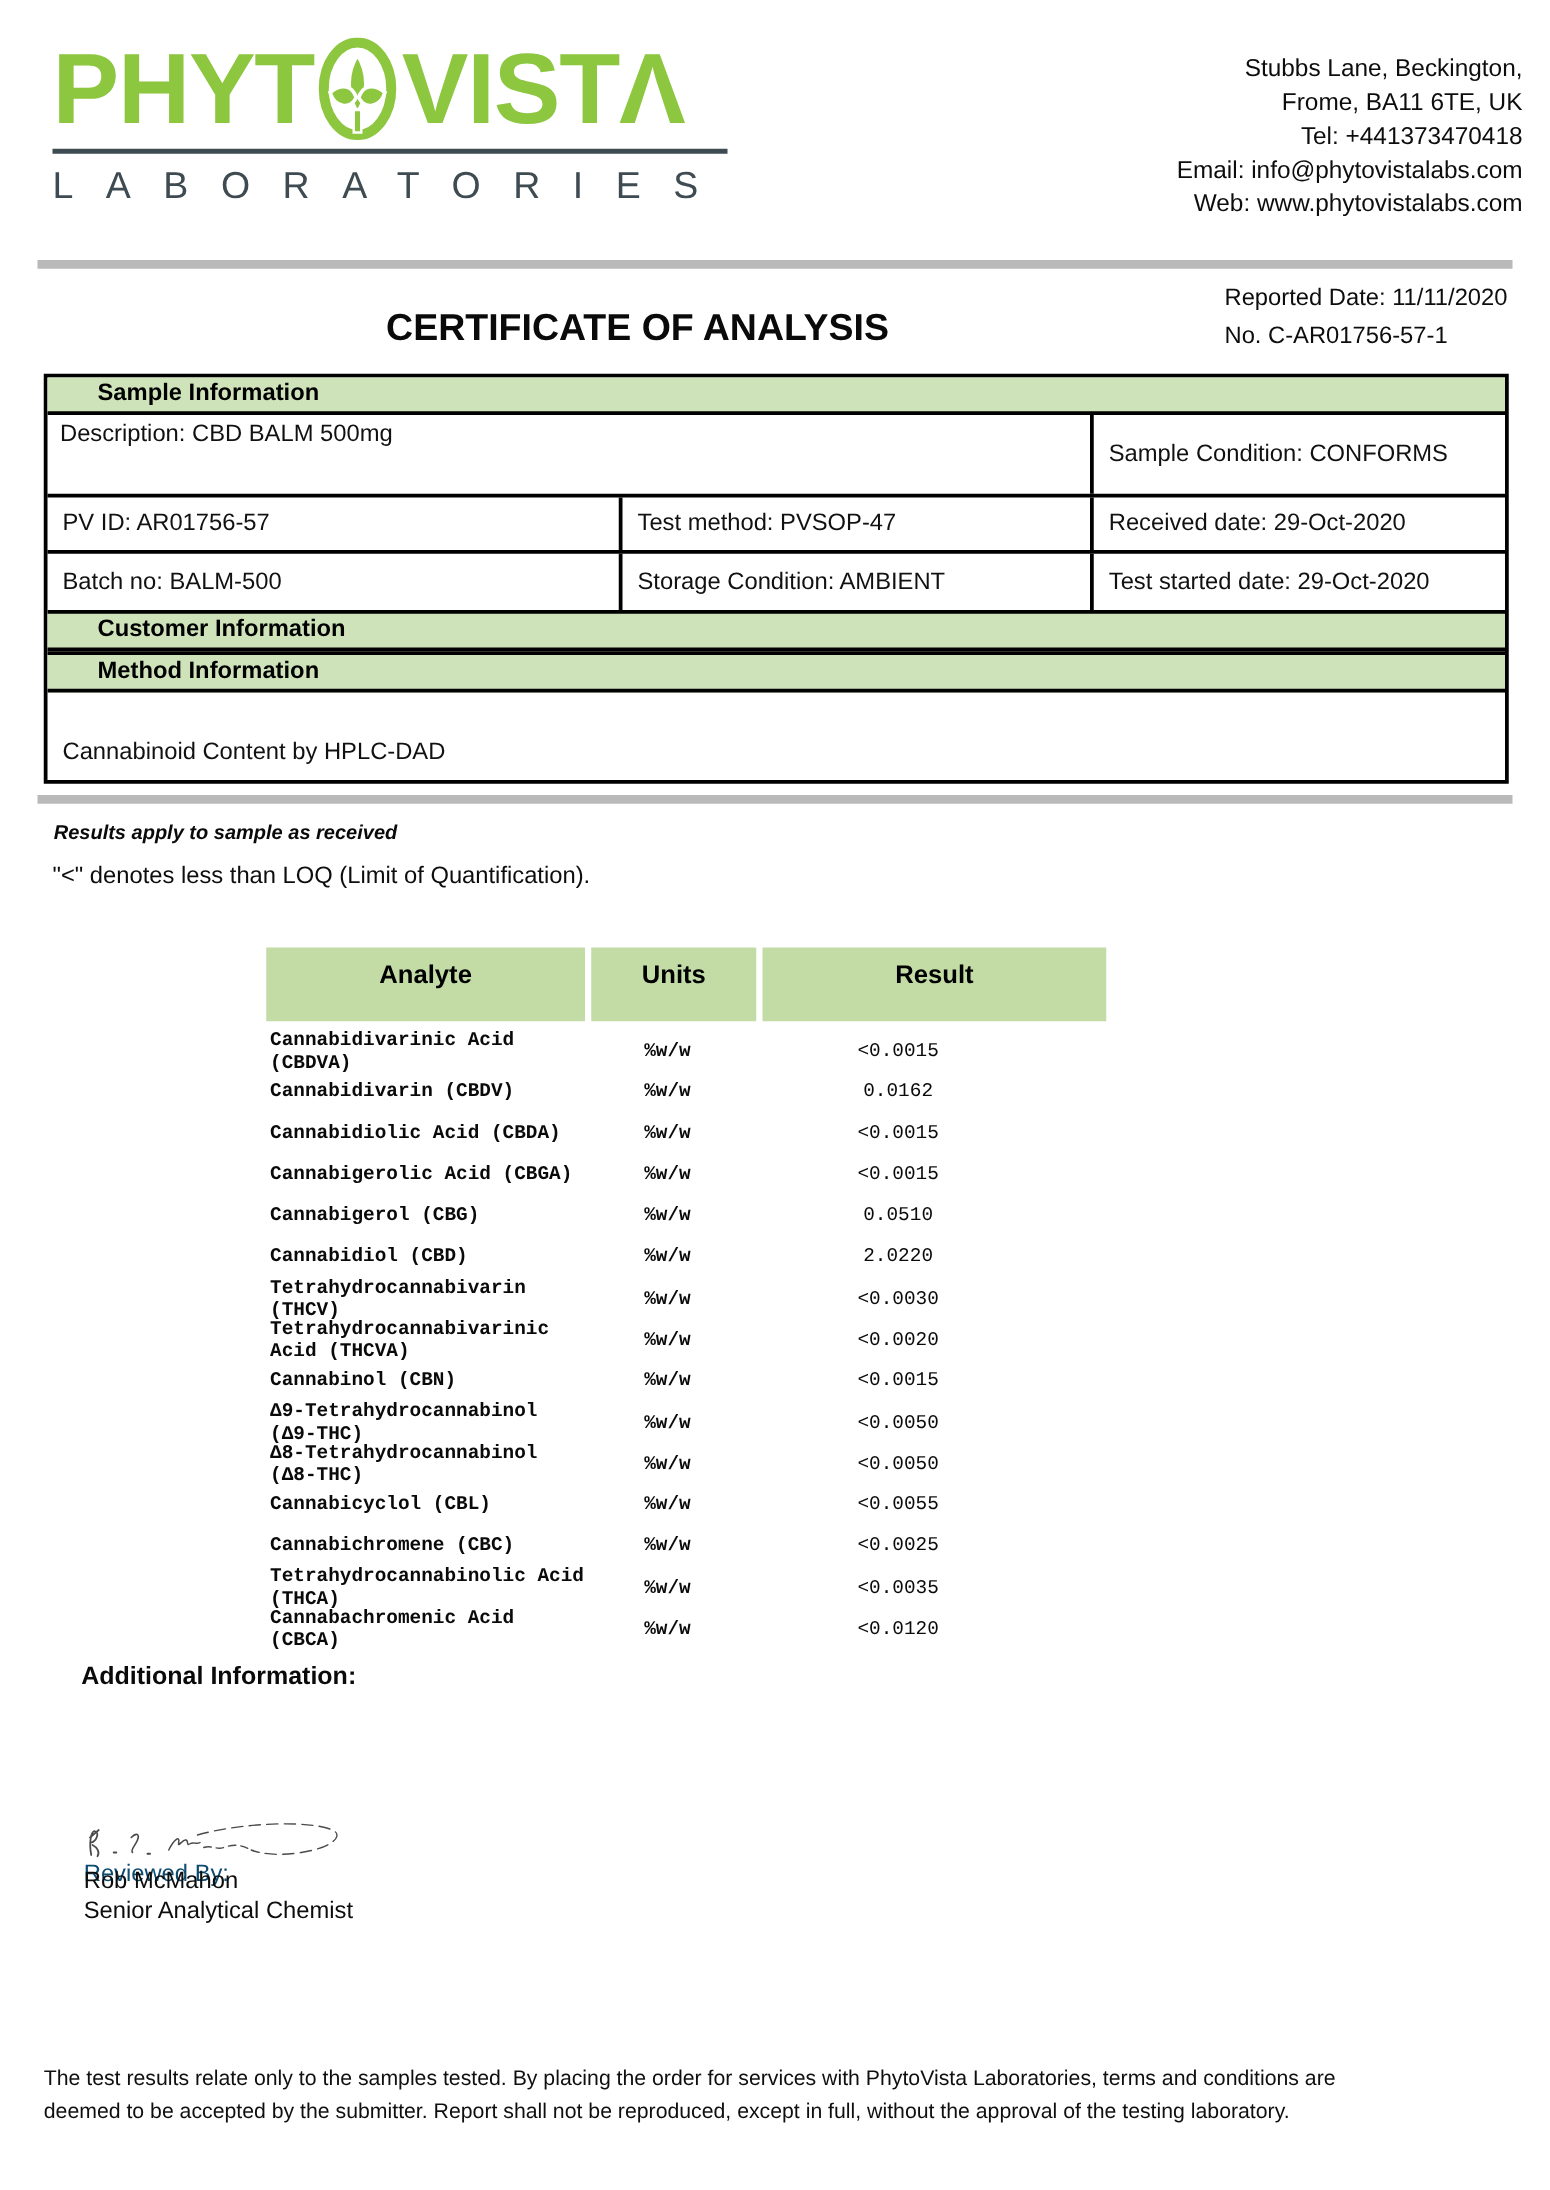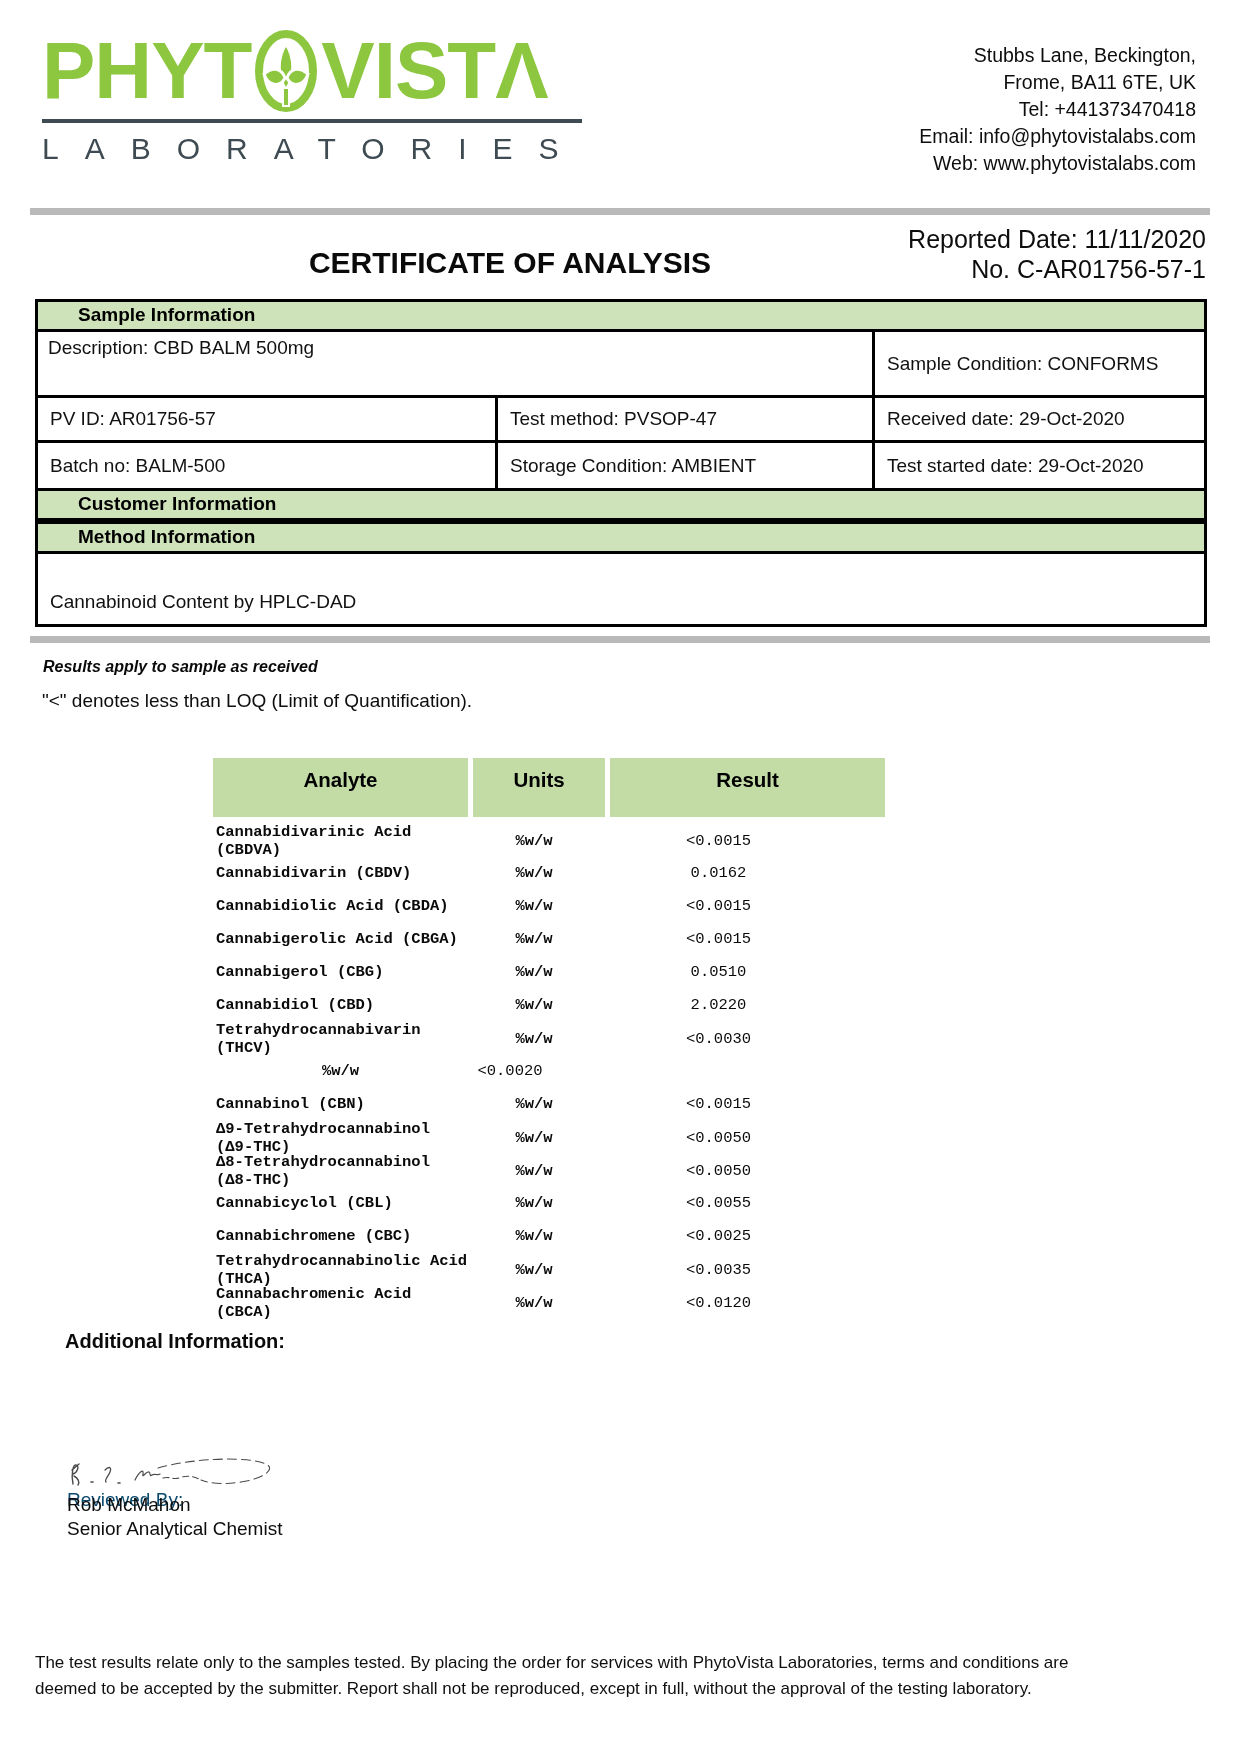--- a/index.html
+++ b/index.html
@@ -7,25 +7,25 @@
     position:relative;width:1240px;height:1752px;background:#ffffff;
     font-family:"Liberation Sans","DejaVu Sans",sans-serif;color:#111;overflow:hidden;
   }
   
   .logo{position:absolute;left:42px;top:30px;width:548px;}
   .logo-main{display:flex;align-items:center;font-weight:bold;font-size:80px;line-height:1;
     color:#8dc63f;letter-spacing:-1px;white-space:nowrap;}
   .logo-main .leaf{margin:0 3px;}
   .logo-underline{height:4px;background:#3f4b52;margin-top:7px;width:540px;}
   .logo-sub{margin-top:9px;font-size:30px;color:#3f4b52;letter-spacing:26px;white-space:nowrap;}
-  .contact{position:absolute;right:44px;top:42px;text-align:right;font-size:19.5px;line-height:27px;color:#0d0d0d;}
+  .contact{position:absolute;right:22px;top:42px;text-align:right;font-size:19.5px;line-height:27px;color:#0d0d0d;}
   .bar{position:absolute;left:30px;width:1180px;height:7px;background:#b9b9b9;}
   .bar-top{top:208px;}
   .bar-mid{top:636px;}
-  .report-meta{position:absolute;right:34px;top:224px;text-align:right;font-size:25px;line-height:30px;color:#0d0d0d;}
+  .report-meta{position:absolute;right:34px;top:224px;font-size:19px;line-height:30px;color:#0d0d0d;}
   .page-title{position:absolute;left:35px;top:246px;width:950px;text-align:center;
     font-size:30px;font-weight:bold;color:#0a0a0a;letter-spacing:0px;}
   
   .info-table{position:absolute;left:35px;top:299px;width:1172px;border:3px solid #000;background:#fff;box-sizing:border-box;}
   .sec-bar{background:#cfe3ba;border-bottom:3px solid #000;font-weight:bold;font-size:19px;
     padding:2px 0 3px 40px;color:#000;}
   .sec-bar.mid{border-top:3px solid #000;}
   .row{display:grid;box-sizing:border-box;}
   .r-desc{grid-template-columns:837px 1fr;border-bottom:3px solid #000;height:66px;}
   .r-desc .cell-desc{border-right:3px solid #000;padding:5px 10px;font-size:19px;box-sizing:border-box;}
@@ -171,20 +171,21 @@
           <div class="rt-cell c0">Cannabidiol (CBD)</div>
           <div class="rt-cell c1">%w/w</div>
           <div class="rt-cell c2">2.0220</div>
         </div>
         <div class="rt-row">
           <div class="rt-cell c0">Tetrahydrocannabivarin (THCV)</div>
           <div class="rt-cell c1">%w/w</div>
           <div class="rt-cell c2">&lt;0.0030</div>
         </div>
         <div class="rt-row">
+          <div class="rt-cell c0">Tetrahydrocannabivarinic Acid (THCVA)</div>
           <div class="rt-cell c1">%w/w</div>
           <div class="rt-cell c2">&lt;0.0020</div>
         </div>
         <div class="rt-row">
           <div class="rt-cell c0">Cannabinol (CBN)</div>
           <div class="rt-cell c1">%w/w</div>
           <div class="rt-cell c2">&lt;0.0015</div>
         </div>
         <div class="rt-row">
           <div class="rt-cell c0">Δ9-Tetrahydrocannabinol (Δ9-THC)</div>

